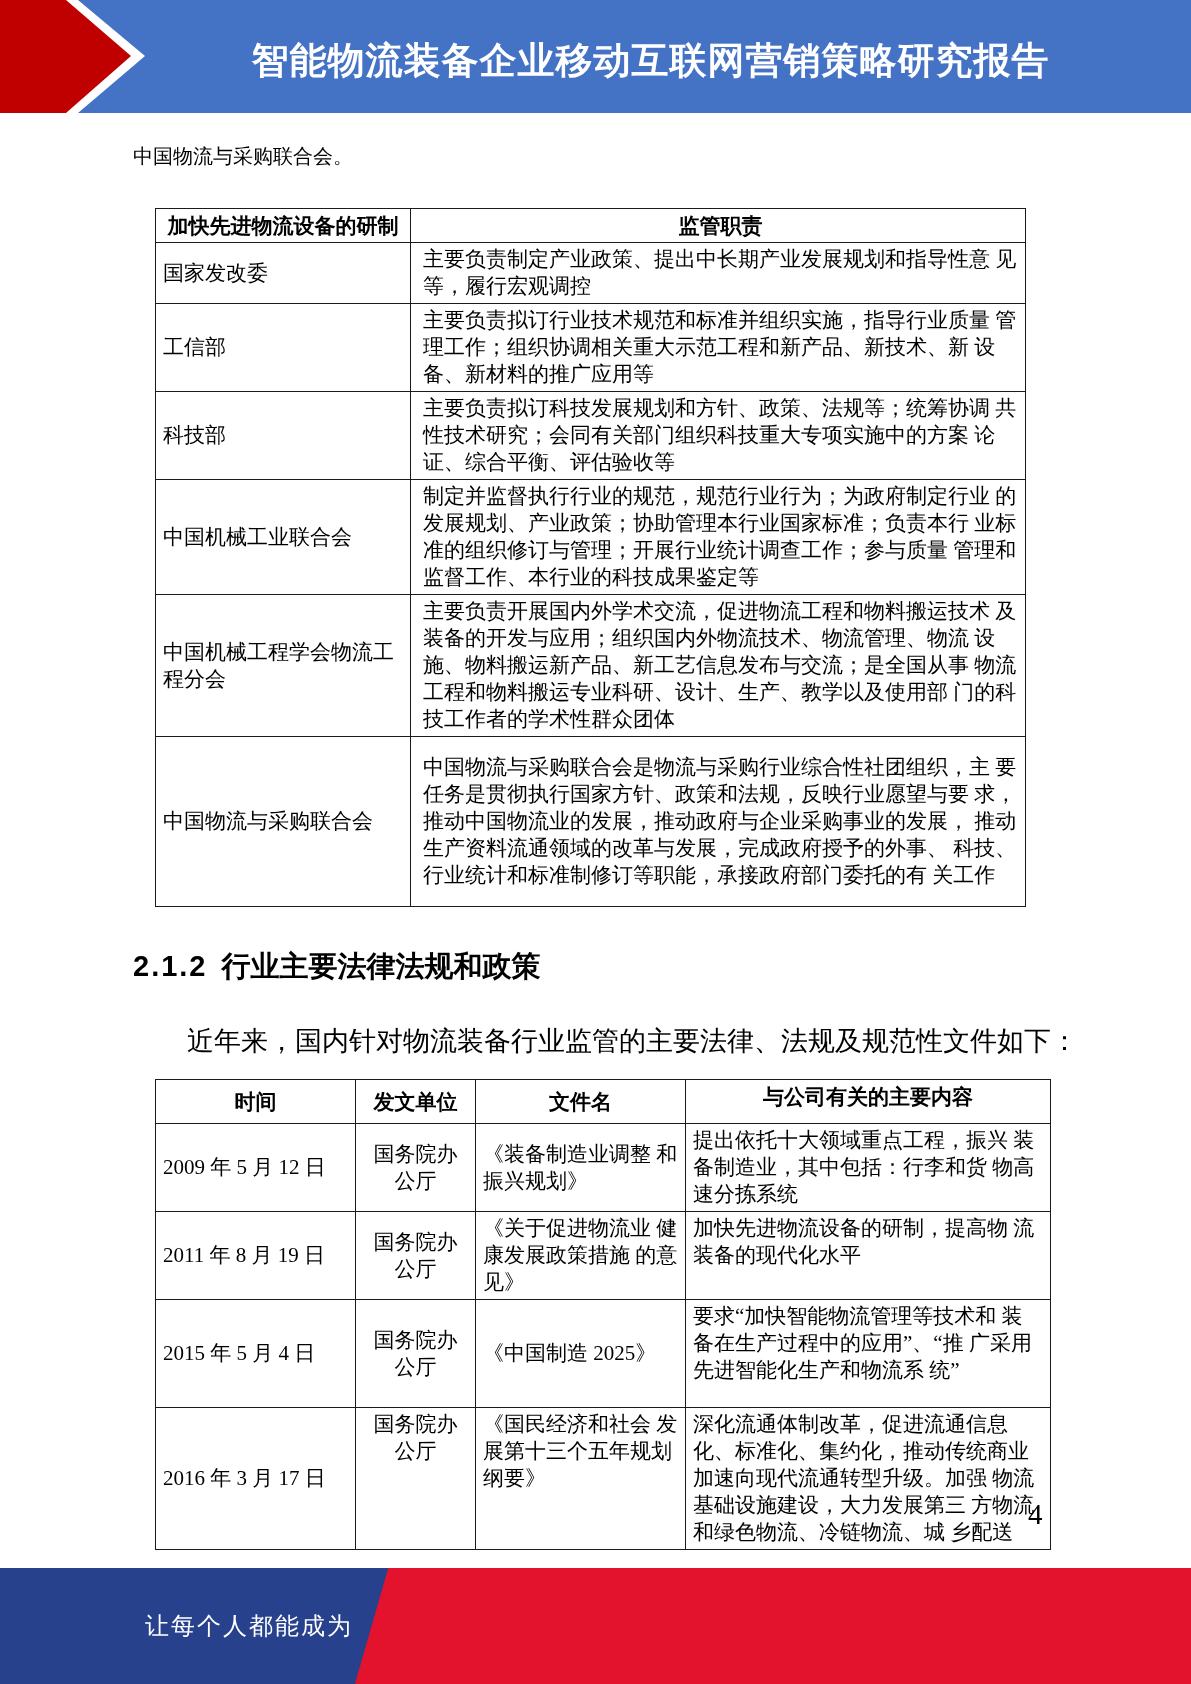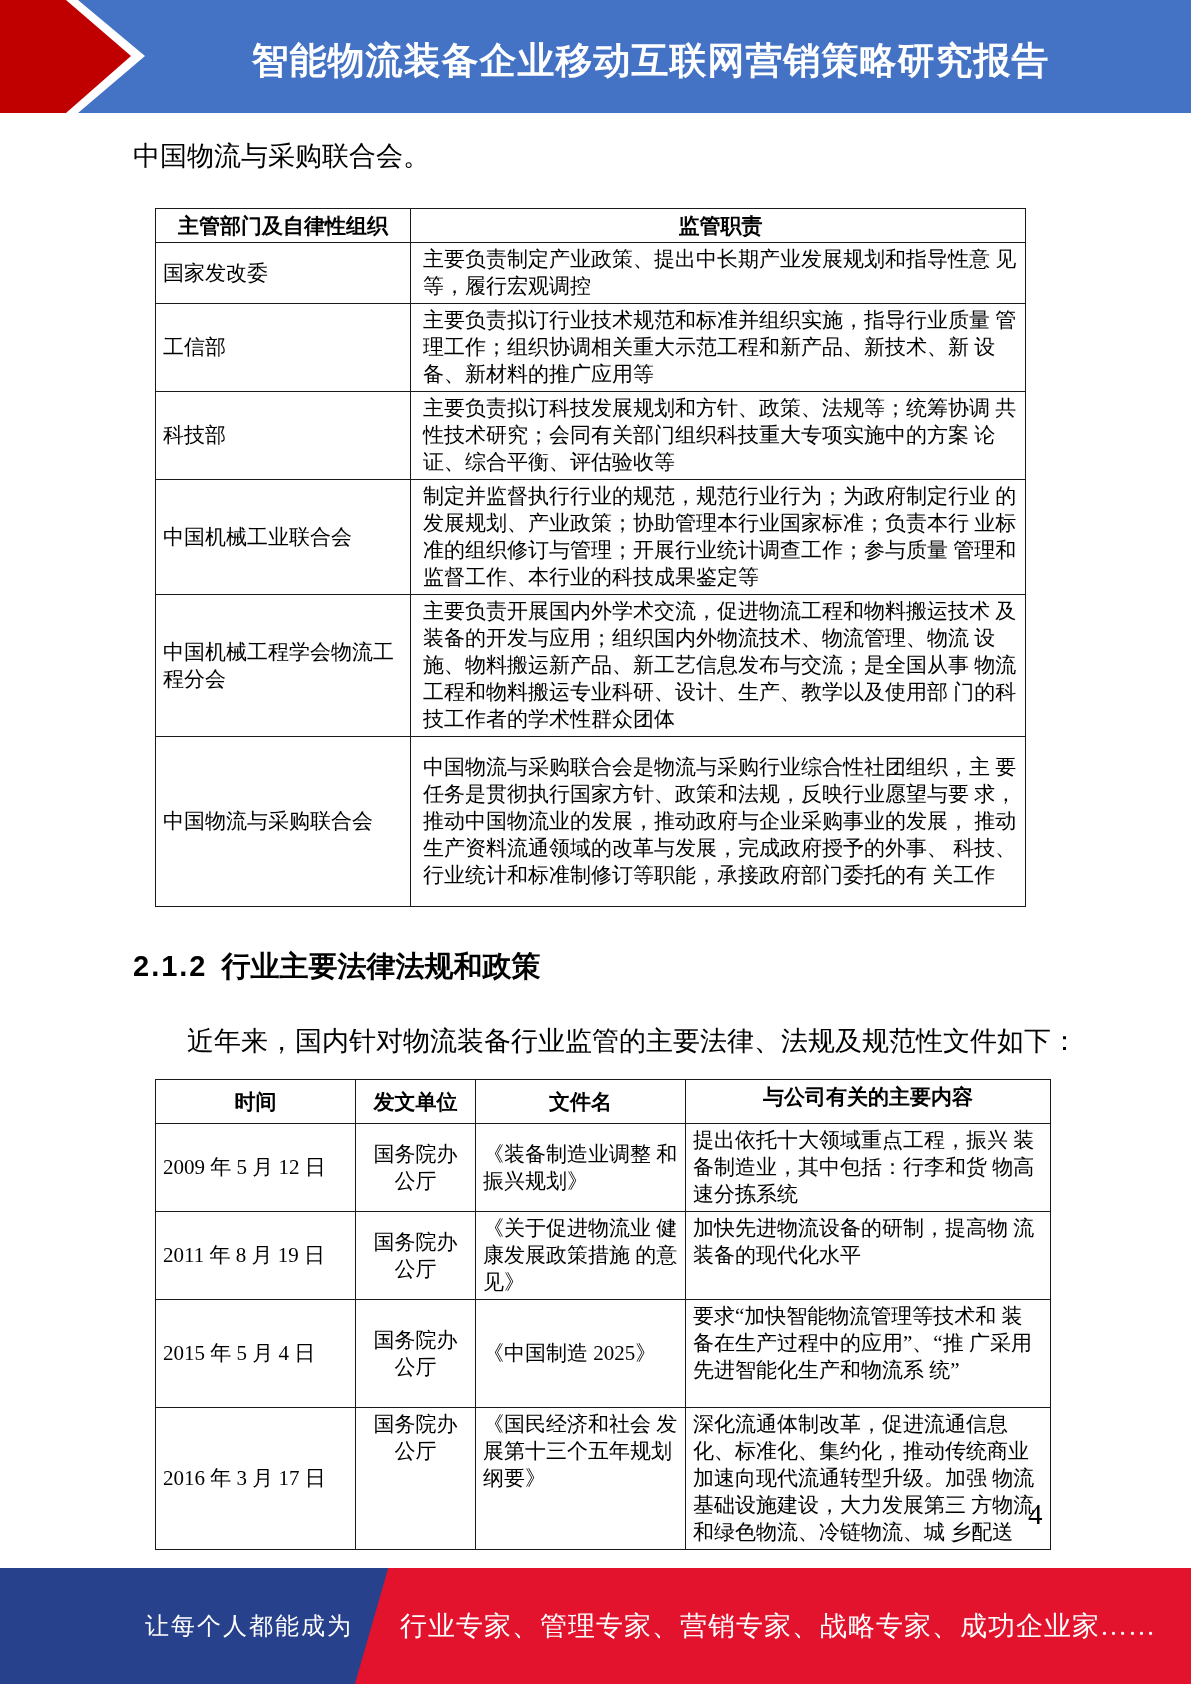--- a/index.html
+++ b/index.html
@@ -13,21 +13,21 @@
                clip-path:polygon(0 0,78px 0,145px 56px,78px 113px,0 113px);}
   .arrow-red{position:absolute;left:0;top:0;width:140px;height:113px;background:#C00000;
              -webkit-clip-path:polygon(0 0,66px 0,131px 56px,66px 113px,0 113px);
              clip-path:polygon(0 0,66px 0,131px 56px,66px 113px,0 113px);}
   .banner-title{position:absolute;left:150px;right:40px;top:4px;height:100%;
                 display:flex;align-items:center;justify-content:center;
                 font-family:"Liberation Sans","DejaVu Sans",sans-serif;
                 font-weight:bold;font-size:37px;color:#ffffff;letter-spacing:1px;}
 
   
-  .intro{margin:30px 0 0 133px;font-size:27px;line-height:27px;}
+  .intro{margin:30px 0 0 133px;font-size:20px;line-height:27px;}
   .heading{margin:40px 0 0 133px;font-family:"Liberation Sans","DejaVu Sans",sans-serif;
            font-weight:bold;font-size:29px;line-height:38px;color:#000;}
   .heading .num{letter-spacing:2px;margin-right:14px;}
   .para{margin:42px 28px 0 133px;font-size:27px;line-height:28px;text-indent:2em;}
 
   
   table{border-collapse:collapse;table-layout:fixed;margin-left:155px;}
   td,th{border:1.5px solid #1a1a1a;font-size:21px;line-height:27px;padding:3px 7px;
         word-break:break-all;}
   th{font-family:"Liberation Sans","DejaVu Sans",sans-serif;font-weight:bold;
@@ -66,21 +66,21 @@
     <div class="arrow-white"></div>
     <div class="arrow-red"></div>
     <div class="banner-title">智能物流装备企业移动互联网营销策略研究报告</div>
   </div>
 
   <div class="intro">中国物流与采购联合会。</div>
 
   <table class="t1">
     <tbody>
         <tr>
-      <th class="c1">主管部门及自律性组织</th>
+      <th class="c1">加快先进物流设备的研制</th>
       <th class="c2">监管职责</th>
     </tr>
     <tr style="height:54px">
       <td class="c1">国家发改委</td>
       <td class="c2">主要负责制定产业政策、提出中长期产业发展规划和指导性意 见等，履行宏观调控</td>
     </tr>
     <tr style="height:84px">
       <td class="c1">工信部</td>
       <td class="c2">主要负责拟订行业技术规范和标准并组织实施，指导行业质量 管理工作；组织协调相关重大示范工程和新产品、新技术、新 设备、新材料的推广应用等</td>
     </tr>
@@ -142,16 +142,15 @@
       <td class="c4">深化流通体制改革，促进流通信息 化、标准化、集约化，推动传统商业 加速向现代流通转型升级。加强 物流 基础设施建设，大力发展第三 方物流 和绿色物流、冷链物流、城 乡配送</td>
     </tr>
   </tbody>
     </table>
 
   <div class="page-num">4</div>
 
   <div class="footer">
     <div class="footer-blue"></div>
     <div class="footer-left">让每个人都能成为</div>
-    <div class="footer-right">行业专家、管理专家、营销专家、战略专家、成功企业家……</div>
   </div>
 
 </div>
 
 </body></html>

